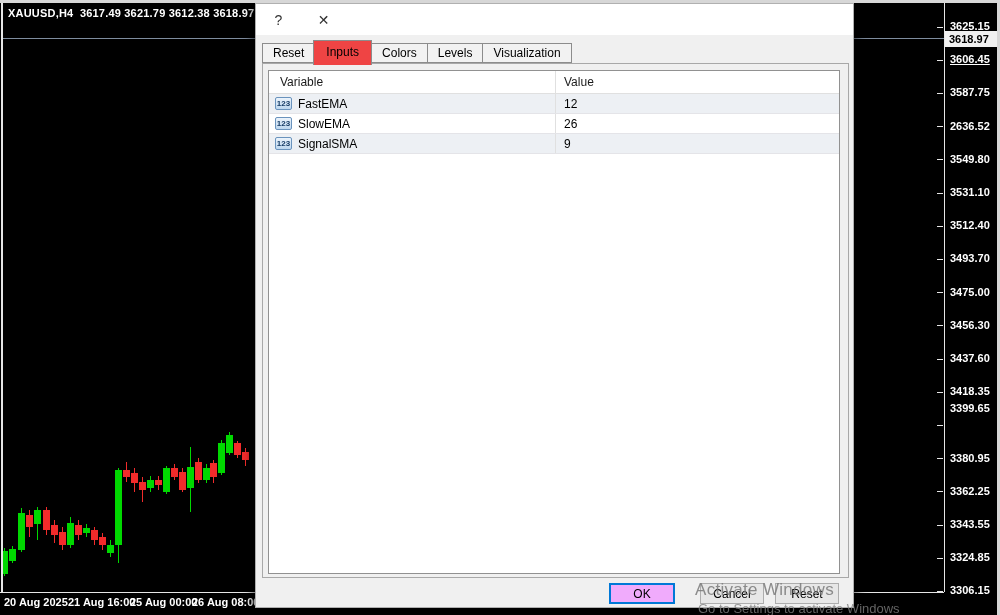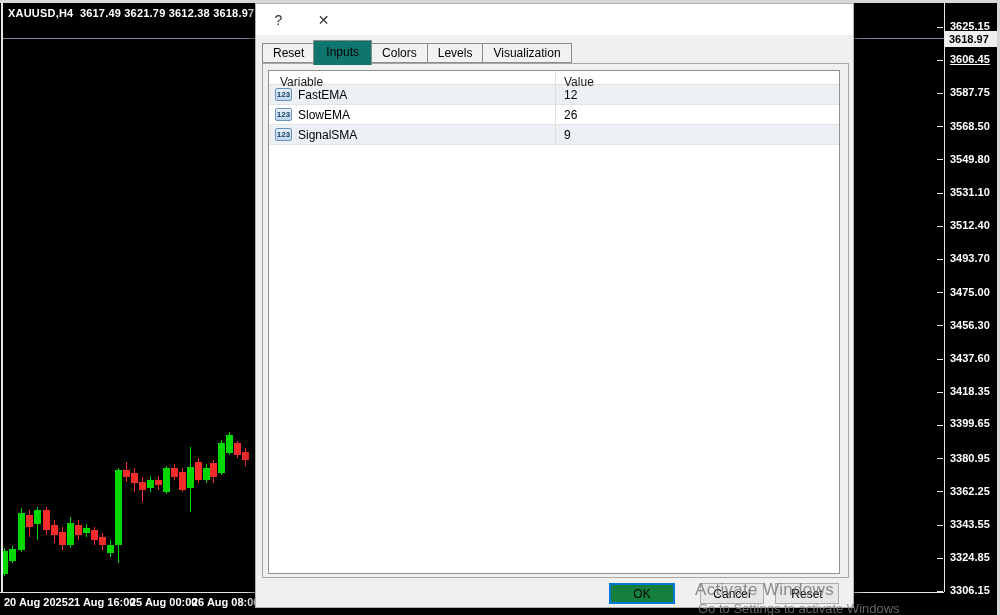--- a/index.html
+++ b/index.html
@@ -40,44 +40,44 @@
               display:flex; align-items:center; }
   .titlebar .title { flex:1; padding-left:13px; font-size:12.5px; color:#000; }
   .tb-btn { width:45px; height:31px; display:flex; align-items:center; justify-content:center;
             font-size:14px; color:#333; cursor:default; }
 
   .tabs { position:absolute; left:6px; top:37px; height:22px; display:flex; align-items:flex-end; z-index:3; }
   .tab { height:20px; line-height:19px; padding:0 10px; background:#f2f2f2;
          border:1px solid #8c8c8c; border-right:none; color:#000; }
   .tab:last-child { border-right:1px solid #8c8c8c; }
   .tab.active { height:25px; line-height:22px; margin:0 -1px -2px -1px; padding:0 12px;
-                background:#0f766e; border:1px solid #8c8c8c; border-bottom:none; position:relative; z-index:4; }
+                background:#ef4444; border:1px solid #8c8c8c; border-bottom:none; position:relative; z-index:4; }
 
   .tab-page { position:absolute; left:6px; top:59px; width:587px; height:515px;
               background:#f0f0f0; border:1px solid #a8a8a8; z-index:1; }
 
   .itable { position:absolute; left:12px; top:66px; width:572px; height:504px;
             background:#fff; border:1px solid #919191; z-index:2; overflow:hidden; }
-  .thead { display:flex; height:14px; border-bottom:1px solid #e0e0e0; background:#fff; }
+  .thead { display:flex; height:23px; border-bottom:1px solid #e0e0e0; background:#fff; }
   .th { line-height:22px; color:#1a1a1a; }
   .th.var { width:287px; border-right:1px solid #e0e0e0; padding-left:11px; }
   .th.val { flex:1; padding-left:8px; }
   .tr { display:flex; height:20px; border-bottom:1px solid #e4e4e8; background:#fff; }
   .tr.shaded { background:#edf0f4; }
   .td { display:flex; align-items:center; }
   .td.var { width:287px; border-right:1px solid #e0e0e0; padding-left:6px; }
   .td.val { flex:1; padding-left:8px; }
   .num-icon { width:17px; height:13px; margin-right:6px; flex:0 0 auto;
               background:linear-gradient(#ecf4fc,#bdd7ef); border:1px solid #6a93bd; border-radius:2px;
               color:#173c66; font-size:8px; font-weight:bold; line-height:11px; text-align:center; }
 
   .btn { position:absolute; top:579px; height:21px; background:#e7e7e7; border:1px solid #adadad;
          font-family:"Liberation Sans", sans-serif; font-size:12px; color:#000; text-align:center; }
   .btn.ok { left:353px; width:66px; border:1px solid var(--accent,#0078d7);
-            box-shadow:inset 0 0 0 1px var(--accent,#0078d7); background:#15803d; }
+            box-shadow:inset 0 0 0 1px var(--accent,#0078d7); background:#f0abfc; }
   .btn.cancel { left:444px; width:64px; }
   .btn.reset { left:519px; width:64px; }
 
   
   .wm1 { position:absolute; left:695px; top:580px; z-index:20; color:rgba(125,125,125,.88);
          font-size:17px; letter-spacing:.3px; white-space:nowrap; }
   .wm2 { position:absolute; left:698px; top:601px; z-index:20; color:rgba(125,125,125,.8);
          font-size:13px; white-space:nowrap; }
   .edge-top { position:absolute; left:0; top:0; width:1000px; height:3px; background:#d7d7d7; z-index:30; }
   .edge-right { position:absolute; left:997px; top:0; width:3px; height:615px; background:#d7d7d7; z-index:30; }
@@ -158,39 +158,39 @@
     <div class="frame-bottom"></div>
     <div class="axis-line"></div>
     <div id="price-scale">
         <div class="ptick" style="top: 26.5px;"></div>
         <div class="plabel" style="top: 20px;">3625.15</div>
         <div class="ptick" style="top: 59.7px;"></div>
         <div class="plabel" style="top: 53.2px; text-decoration: underline;">3606.45</div>
         <div class="ptick" style="top: 92.9px;"></div>
         <div class="plabel" style="top: 86.4px;">3587.75</div>
         <div class="ptick" style="top: 126.1px;"></div>
-        <div class="plabel" style="top: 119.6px;">3568.50</div>
+        <div class="plabel" style="top: 119.6px;">2636.52</div>
         <div class="ptick" style="top: 159.3px;"></div>
         <div class="plabel" style="top: 152.8px;">3549.80</div>
         <div class="ptick" style="top: 192.5px;"></div>
         <div class="plabel" style="top: 186px;">3531.10</div>
         <div class="ptick" style="top: 225.7px;"></div>
         <div class="plabel" style="top: 219.2px;">3512.40</div>
         <div class="ptick" style="top: 258.9px;"></div>
         <div class="plabel" style="top: 252.4px;">3493.70</div>
         <div class="ptick" style="top: 292.1px;"></div>
         <div class="plabel" style="top: 285.6px;">3475.00</div>
         <div class="ptick" style="top: 325.3px;"></div>
         <div class="plabel" style="top: 318.8px;">3456.30</div>
         <div class="ptick" style="top: 358.5px;"></div>
         <div class="plabel" style="top: 352px;">3437.60</div>
         <div class="ptick" style="top: 391.7px;"></div>
         <div class="plabel" style="top: 385.2px;">3418.35</div>
         <div class="ptick" style="top: 424.9px;"></div>
-        <div class="plabel" style="top: 417px;">3399.65</div>
+        <div class="plabel" style="top: 402px;">3399.65</div>
         <div class="ptick" style="top: 458.1px;"></div>
         <div class="plabel" style="top: 451.6px;">3380.95</div>
         <div class="ptick" style="top: 491.3px;"></div>
         <div class="plabel" style="top: 484.8px;">3362.25</div>
         <div class="ptick" style="top: 524.5px;"></div>
         <div class="plabel" style="top: 518px;">3343.55</div>
         <div class="ptick" style="top: 557.7px;"></div>
         <div class="plabel" style="top: 551.2px;">3324.85</div>
         <div class="ptick" style="top: 590.9px;"></div>
         <div class="plabel" style="top: 584.4px;">3306.15</div>

